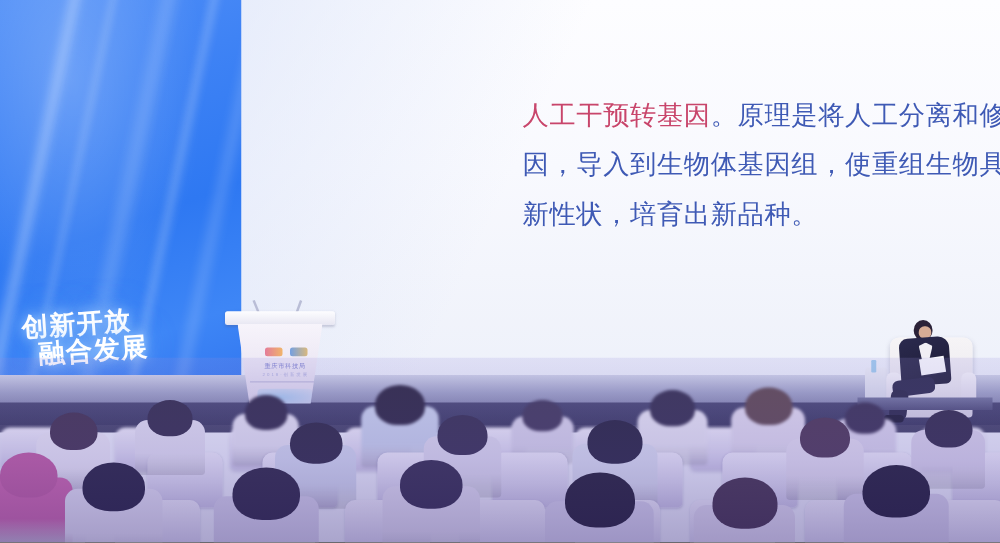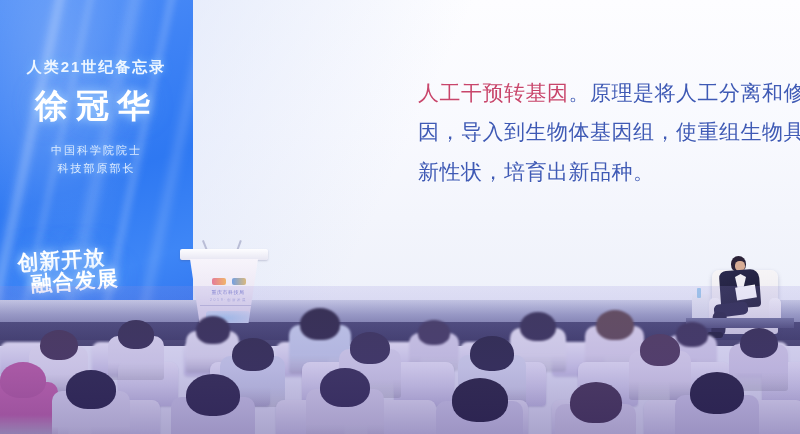--- a/index.html
+++ b/index.html
@@ -169,28 +169,20 @@
   </div>
 
   <div class="screen-blue">
     <div class="sheen"></div>
     <div class="streak" style="left:14px;width:16px;"></div>
     <div class="streak" style="left:48px;width:9px;opacity:.7;"></div>
     <div class="streak" style="left:86px;width:22px;opacity:.55;"></div>
     <div class="streak" style="left:128px;width:11px;opacity:.8;"></div>
     <div class="streak" style="left:163px;width:18px;opacity:.5;"></div>
 
-    <div class="blue-content">
-      <div class="kicker">人类21世纪备忘录</div>
-      <div class="bigname">徐冠华</div>
-      <div class="role">
-        <span>中国科学院院士</span><br>
-        <span>科技部原部长</span>
-      </div>
-    </div>
 
     <div class="slogan">
       <span class="l1">创新开放</span>
       <span class="l2">融合发展</span>
     </div>
   </div>
 
   <div class="floor"></div>
   <div class="floor-dark"></div>
   <div class="wm"></div>

